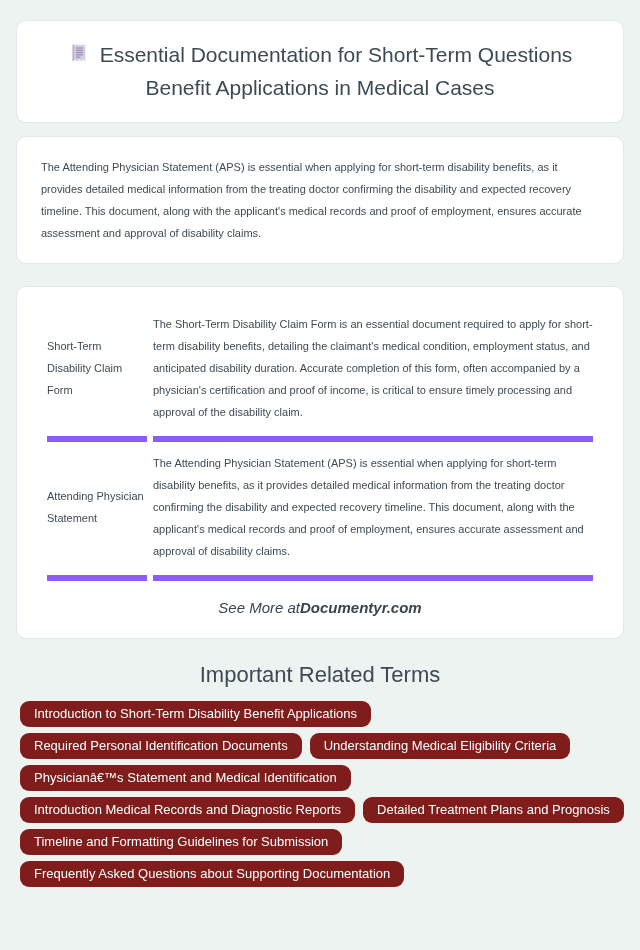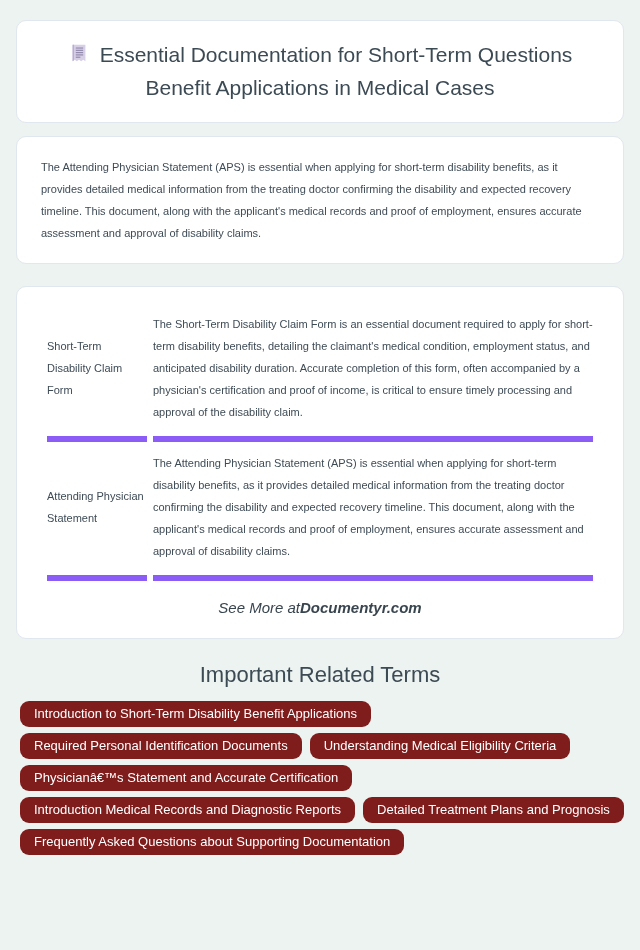--- a/index.html
+++ b/index.html
@@ -131,19 +131,20 @@
       </table>
     <p class="see-more"><span class="prefix">See More at</span><span class="site">Documentyr.com</span></p>
   </div>
 
   <h2 class="related-heading">Important Related Terms</h2>
 
   <div class="tags">
     <span class="tag">Introduction to Short-Term Disability Benefit Applications</span>
     <span class="tag">Required Personal Identification Documents</span>
     <span class="tag">Understanding Medical Eligibility Criteria</span>
-    <span class="tag">Physicianâ€™s Statement and Accurate Certification</span>
+    <span class="tag">Physicianâ€™s Statement and Medical Identification</span>
     <span class="tag">Introduction Medical Records and Diagnostic Reports</span>
     <span class="tag">Detailed Treatment Plans and Prognosis</span>
+    <span class="tag">Timeline and Formatting Guidelines for Submission</span>
     <span class="tag">Frequently Asked Questions about Supporting Documentation</span>
   </div>
 
 </div>
 
 </body></html>

